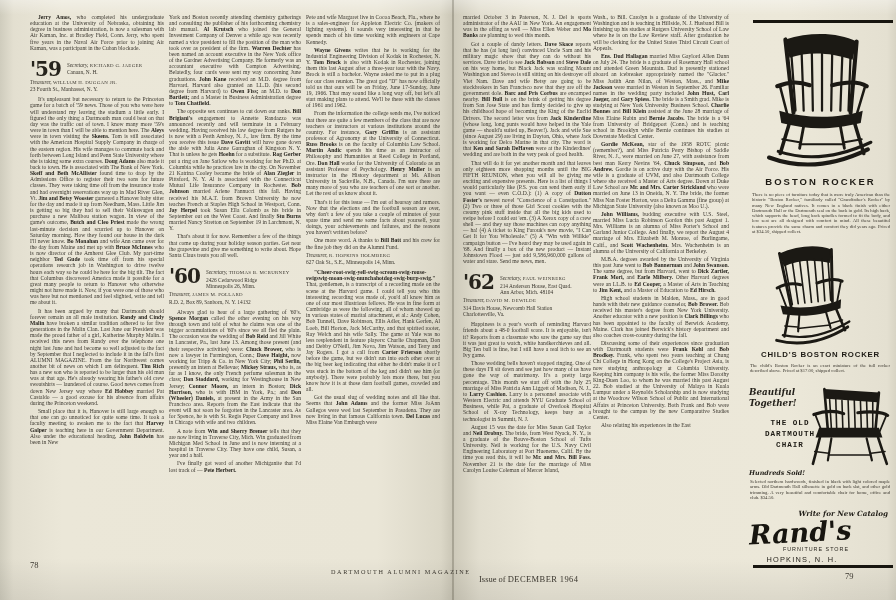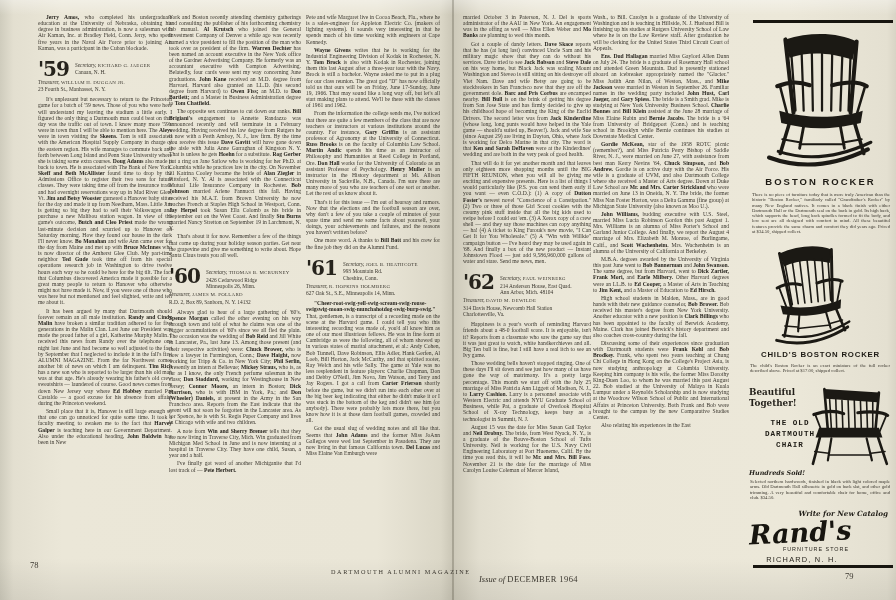--- a/index.html
+++ b/index.html
@@ -16,29 +16,29 @@
   .class-header{display:flex;gap:6px;margin:10px 0 2px;align-items:flex-start;text-align:left;}
   .year{font-family:"DejaVu Serif",serif;font-weight:bold;font-size:20px;line-height:16px;letter-spacing:-1px;color:#26231c;}
   .officer{font-size:5.4px;line-height:6.4px;padding-top:1px;}
   .officer i,.treas i{font-style:italic;}
   .caps{font-size:4.9px;letter-spacing:.3px;}
   .treas{font-size:5.4px;line-height:6.4px;text-align:left;margin:0 0 3.5px;}
   
   .pagenum{position:absolute;font-size:8.5px;color:#3a362e;}
   .foot-left{position:absolute;left:331px;top:568px;font-size:6.2px;letter-spacing:1.6px;color:#3a362e;}
   .foot-right{position:absolute;left:455px;top:574px;font-size:8.5px;color:#3a362e;}
-  .foot-right .iss{font-style:italic;padding-left:24px;}
+  .foot-right .iss{padding-left:24px;}
   .foot-right .dec{letter-spacing:.4px;}
   
   #ad{position:absolute;left:747px;top:0;width:147px;height:461px;}
   .ad-rule{position:absolute;left:6px;right:1px;height:3px;background:#17150f;}
   .ad-head{position:absolute;left:0;right:0;text-align:center;font-family:"Liberation Sans",sans-serif;font-weight:bold;color:#1d1a14;}
   .ad-body{position:absolute;font-size:4.7px;line-height:5.25px;text-align:justify;color:#3a362e;}
   .chair{position:absolute;}
-  .tagline{position:absolute;font-family:"DejaVu Serif",serif;font-weight:bold;font-size:8.8px;line-height:10.5px;color:#221f19;}
+  .tagline{position:absolute;font-family:"DejaVu Serif",serif;font-style:italic;font-weight:bold;font-size:8.8px;line-height:10.5px;color:#221f19;}
   .oldchair-title{position:absolute;font-family:Liberation Mono, monospace;font-weight:bold;font-size:7.6px;line-height:11px;letter-spacing:1px;text-align:center;color:#1d1a14;margin-left:12px;}
   .hundreds{position:absolute;font-family:"DejaVu Serif",serif;font-style:italic;font-weight:bold;font-size:6.4px;color:#221f19;}
   .write-cat{position:absolute;left:0;right:6px;text-align:right;font-family:"DejaVu Serif",serif;font-style:italic;font-weight:bold;font-size:7.2px;color:#221f19;}
   .rand-script{position:absolute;left:2px;width:100px;text-align:center;font-family:"DejaVu Serif",serif;font-style:italic;font-weight:bold;font-size:27px;transform:rotate(-3deg);color:#17150f;}
   .rand-sub{position:absolute;left:24px;width:90px;text-align:center;font-family:"Liberation Sans",sans-serif;font-size:5.4px;letter-spacing:1px;color:#221f19;}
   .rand-city{position:absolute;left:0;width:110px;text-align:center;font-family:"Liberation Sans",sans-serif;font-size:7.4px;letter-spacing:1.2px;color:#221f19;}
 </style>
 </head>
 <body>
 
@@ -100,21 +100,21 @@
           <path d="M75,81 L91,79" stroke-width="1.6"></path>
           <path d="M27,83 L75,83" stroke-width="1.6"></path>
         </g>
       </symbol>
     </defs>
   </svg>
 
   <div class="vign"></div>
   <div class="gutterline"></div>
 
-  <div class="page-col" style="left:30px;width:134px;height:512px;margin-left:8px;">
+  <div class="page-col" style="left:30px;width:134px;height:512px;">
       <p class="para"><b>Jerry Amos,</b> who completed his undergraduate education at the University of Nebraska, obtaining his degree in business administration, is now a salesman with Air Kaman, Inc. at Bradley Field, Conn. Jerry, who spent five years in the Naval Air Force prior to joining Air Kaman, was a participant in the Cuban blockade.</p>
       <div class="class-header">
         <span class="year">'59</span>
         <span class="officer"><i>Secretary, </i><span class="caps">RICHARD G. JAEGER</span><br>Canaan, N. H.</span>
       </div>
       <div class="treas"><i>Treasurer, </i><span class="caps">WILLIAM H. DUGGAN JR.</span><br>23 Fourth St., Manhasset, N. Y.</div>
       <p class="para">It's unpleasant but necessary to return to the Princeton game for a batch of '59 news. Those of you who were here will understand my leaving the stadium a little early. I figured the only thing a Dartmouth man could beat on that day was the traffic out of town. I know many more '59's were in town than I will be able to mention here. The <b>Aleys</b> were in town visiting the <b>Skeens.</b> Tom is still associated with the American Hospital Supply Company in charge of the eastern region. His wife manages to commute back and forth between Long Island and Penn State University where she is taking some extra courses. <b>Doug Adams</b> also made it back to town. He is associated with The Bank of New York. <b>Skeff and Beth McAllister</b> found time to drop by the Admissions Office to register their two sons for future classes. They were taking time off from the insurance trade and had overnight reservations way up in Mad River Glen, Vt. <b>Jim and Betsy Wooster</b> garnered a Hanover baby sitter for the day and made it up from Needham, Mass. Little Jim is getting so big they had to sell their Volkswagen and purchase a new Malibou station wagon. In view of the game's outcome, <b>Butch and Cleo Priest</b> made the wrong last-minute decision and scurried up to Hanover on Saturday morning. How they found our house in the dark I'll never know. <b>Bo Monahan</b> and wife Ann came over for the day from Maine and met up with <b>Bruce McInnes</b> who is now director of the Amherst Glee Club. My part-time neighbor <b>Ted Gude</b> took time off from his special operations research job in Washington to drive twelve hours each way so he could be here for the big tilt. The fact that Columbus discovered America made it possible for a great many people to return to Hanover who otherwise might not have made it. Now, if you were one of those who was here but not mentioned and feel slighted, write and tell me about it.</p>
       <p class="para">It has been argued by many that Dartmouth should forever remain an all male institution. <b>Randy and Cindy Malin</b> have broken a similar tradition adhered to for five generations in the Malin Clan. Last June our President was made the proud father of a girl, Katherine Murphy Malin. I received this news from Randy over the telephone one night last June and had become so well adjusted to the fact by September that I neglected to include it in the fall's first ALUMNI MAGAZINE. From the far Northwest comes another bit of news on which I am delinquent. <b>Tim Rich</b> has a new son who is reported to be larger than his old man was at that age. He's already wearing his father's old crew sweatshirts — laundered of course. Good news comes from down New Jersey way where <b>Ed Hobbey</b> married Pat Castaldo — a good excuse for his absence from affairs during the Princeton weekend.</p>
       <p class="para">Small place that it is, Hanover is still large enough so that one can go unnoticed for quite some time. It took a faculty meeting to awaken me to the fact that <b>Harvey Galper</b> is teaching here in our Government Department. Also under the educational heading, <b>John Baldwin</b> has been in New</p>
     </div>
@@ -130,24 +130,20 @@
       <p class="para">Always glad to hear of a large gathering of '60's. <b>Spence Morgan</b> called the other evening on his way through town and told of what he claims was one of the bigger accumulations of '60's since we all fled the plain. The occasion was the wedding of <b>Bob Reid</b> and Jill White in Lancaster, Pa., last June 13. Among those present (and their respective activities) were: <b>Chuck Brower,</b> who is now a lawyer in Farmington, Conn.; <b>Dave Haight,</b> now working for Tripp &amp; Co. in New York City; <b>Phil Serlin,</b> presently an intern at Bellevue; <b>Mickey Straus,</b> who is, as far as I know, the only French perfume salesman in the class; <b>Don Stoddard,</b> working for Westinghouse in New Jersey; <b>Connor Moore,</b> an intern in Boston; <b>Dick Harrison,</b> who is with IBM in York, Pa.; and <b>Don (Wheeler) Daniels,</b> at present in the Army in the San Francisco area. Reports from the East indicate that the event will not soon be forgotten in the Lancaster area. As for Spence, he is with St. Regis Paper Company and lives in Chicago with wife and two children.</p>
       <p class="para">A note from <b>Win and Sherry Bremer</b> tells that they are now living in Traverse City, Mich. Win graduated from Michigan Med School in June and is now interning at a hospital in Traverse City. They have one child, Susan, a year and a half.</p>
       <p class="para">I've finally got word of another Michiganite that I'd lost track of — <b>Pete Herbert.</b></p>
     </div>
   <div class="page-col" style="left:306px;width:134px;height:546px;">
       <p class="para flush">Pete and wife Margaret live in Cocoa Beach, Fla., where he is a sales-engineer for Appleton Electric Co. (makers of lighting systems). It sounds very interesting in that he spends much of his time working with engineers at Cape Kennedy.</p>
       <p class="para"><b>Wayne Givens</b> writes that he is working for the Industrial Engineering Division of Kodak in Rochester, N. Y. <b>Tom Brock</b> is also with Kodak in Rochester, joining them this last August after a three-year tour with the Navy. Brock is still a bachelor. Wayne asked me to put in a plug for our class reunion. The great god "D" has now officially told us that ours will be on Friday, June 17-Sunday, June 19, 1966. That may sound like a long way off, but let's all start making plans to attend. We'll be there with the classes of 1961 and 1962.</p>
       <p class="para">From the information the college sends me, I've noticed that there are quite a few members of the class that are now teachers or instructors at various institutions around the country. For instance, <b>Gary Griffin</b> is an assistant professor of Agronomy at the University of Connecticut. <b>Russ Brooks</b> is on the faculty of Columbia Law School. <b>Martin Andic</b> spends his time as an instructor of Philosophy and Humanities at Reed College in Portland, Ore. <b>Don Hall</b> works for the University of Colorado as an assistant Professor of Psychology. <b>Henry Muller</b> is an instructor in the History department at Mt. Allison University in Sackville, N.B., Canada. I'm sure there are many more of you who are teachers of one sort or another. Let the rest of us know about it.</p>
       <p class="para">That's it for this issue — I'm out of hearsay and rumors. Now that the elections and the football season are over, why don't a few of you take a couple of minutes of your spare time and send me some facts about yourself, your doings, your achievements and failures, and the reasons you haven't written before?</p>
       <p class="para">One more word. A thanks to <b>Bill Batt</b> and his crew for the fine job they did on the Alumni Fund.</p>
-      <div class="class-header">
-        <span class="year">'61</span>
-        <span class="officer"><i>Secretary, </i><span class="caps">JOEL B. HEATHCOTE</span><br>993 Mountain Rd.<br>Cheshire, Conn.</span>
-      </div>
       <div class="treas"><i>Treasurer, </i><span class="caps">R. HOPKINS HOLMBERG</span><br>627 Oak St., S.E., Minneapolis 14, Minn.</div>
       <p class="para"><b>"Cheer-root-swig-yell-swig-scream-swig-rouse-swigswig-moan-swig-munchahotdog-swig-burp-swig."</b> That, gentlemen, is a transcript of a recording made on the scene at the Harvard game. I could tell you who this interesting recording was made of, you'd all know him as one of our most illustrious fellows. He was in fine form at Cambridge as were the following, all of whom showed up in various states of marital attachment, et al.: Andy Cohen, Bob Tunnell, Dave Robinson, Ellis Adler, Hank Gerfen, Al Loeb, Bill Horton, Jack McCarthy, and that spirited rooter, Ray Welch and his wife Sally. The game at Yale was no less resplendent in feature players: Charlie Chapman, Don and Debby O'Neill, Jim Nova, Jim Watson, and Terry and Jay Rogers. I got a call from <b>Carter Frierson</b> shortly before the game, but we didn't run into each other over at the big beer keg indicating that either he didn't make it or I was stuck in the bottom of the keg and didn't see him (or anybody). There were probably lots more there, but you know how it is at those darn football games, crowded and all.</p>
       <p class="para">Got the usual slug of wedding notes and all like that. Seems that <b>John Adams</b> and the former Miss JoAnn Gallegos were wed last September in Pasadena. They are now living in that famous California town. <b>Del Lucas</b> and Miss Elaine Van Emburgh were</p>
     </div>
   <div class="page-col" style="left:463px;width:128px;height:552px;">
       <p class="para flush">married October 3 in Paterson, N. J. Del is sports administrator of the AAU in New York. An engagement was in the offing as well — Miss Ellen Weber and <b>Mo Banks</b> are planning to wed this month.</p>
       <p class="para">Got a couple of dandy letters. <b>Dave Skace</b> reports that he has (at long last) convinced Uncle Sam and his military magic show that they can do without his services. Dave tried to see <b>Jack Babson</b> and <b>Steve Dale</b> on his way home, but Black Jack was scaling Mount Washington and Steveo is still sitting on his destroyer off Viet Nam. Dave and wife Betsy are going to be stockbrokers in San Francisco now that they are off the government dole. <b>Barc and Pris Corbus</b> are encamped nearby. <b>Bill Bull</b> is on the brink of getting his degree from San Jose State and has firmly decided to give up his childhood hope of becoming the King of the Euclid Drivers. The second letter was from <b>Jack Kinderdine</b> (whose long, long punts would have helped in the Yale game — should'a suited up, Beaver!). Jack and wife Sue (since August 29) are living in Dayton, Ohio, where Jack is working for Delco Marine in that city. The word is that <b>Ken and Sarah DeHaven</b> were at the Kinderdines' wedding and are both in the very peak of good health.</p>
       <p class="para">That will do it for yet another month and that leaves only eighteen more shopping months until the BIG FIFTH REUNION, when you will all be giving me exciting and expensive presents. Here is a list of things I would particularly like (P.S. you can send them early if you want — even C.O.D.): (1) A copy of <b>Dutton Foster's</b> newest novel "Conscience of a Constipation." (2) Two or three of those Girl Scout cookies with the creamy pink stuff inside that all the big kids used to swipe before I could eat 'em. (3) A Xerox copy of a crew shell — and they say those machines can copy anything — ha! (4) A ticket to King Farouk's new movie, "I Can Get It for You Wholesale." (5) A "Win with Willkie" campaign button — I've heard they may be used again in '68. And finally a box of the new product — Instant Johnstown Flood — just add 9,586,960,000 gallons of water and stare. Send me news, men.</p>
       <div class="class-header">
         <span class="year">'62</span>
@@ -188,21 +184,21 @@
     <svg class="chair" style="left:58px;top:380px;" width="88" height="92">
         <use href="#armchair"></use>
       </svg>
     <div class="oldchair-title" style="left:0;top:418px;width:62px;">THE OLD DARTMOUTH CHAIR</div>
     <div class="hundreds" style="left:2px;top:469px;">Hundreds Sold!</div>
     <div class="ad-body" style="top:479px;left:3px;right:4px;">Selected northern hardwoods, finished in black with light colored maple arms. Old Dartmouth Hall silhouette in gold on back slat, and other gold trimming. A very beautiful and comfortable chair for home, office and club. $34.50.</div>
 
     <div class="write-cat" style="top:509px;">Write for New Catalog</div>
     <div class="rand-script" style="top:517px;">Rand's</div>
     <div class="rand-sub" style="top:546px;">FURNITURE STORE</div>
-    <div class="rand-city" style="top:555px;">RICHARD, N. H.</div>
+    <div class="rand-city" style="top:555px;">HOPKINS, N. H.</div>
     <div class="ad-rule" style="top:565px;height:2.5px;"></div>
   </div>
 
   <div class="pagenum" style="left:30px;top:560px;">78</div>
   <div class="foot-left">DARTMOUTH ALUMNI MAGAZINE</div>
   <div class="foot-right">
     <span class="iss">Issue of</span>
     <span class="dec">DECEMBER 1964</span>
   </div>
   <div class="pagenum" style="left:845px;top:571px;">79</div>

